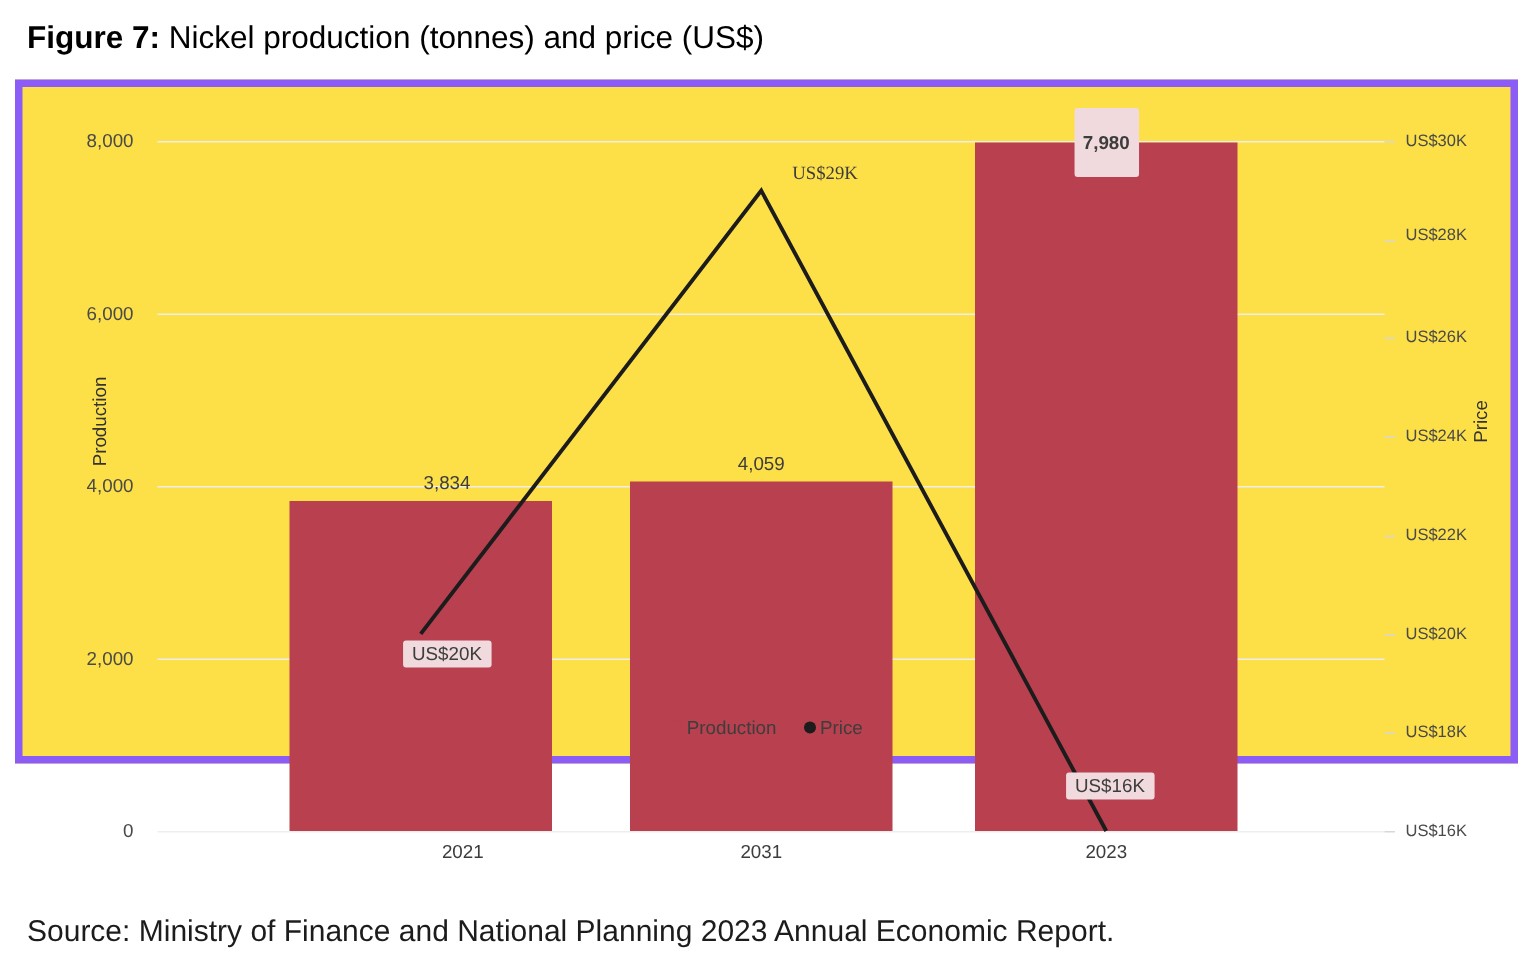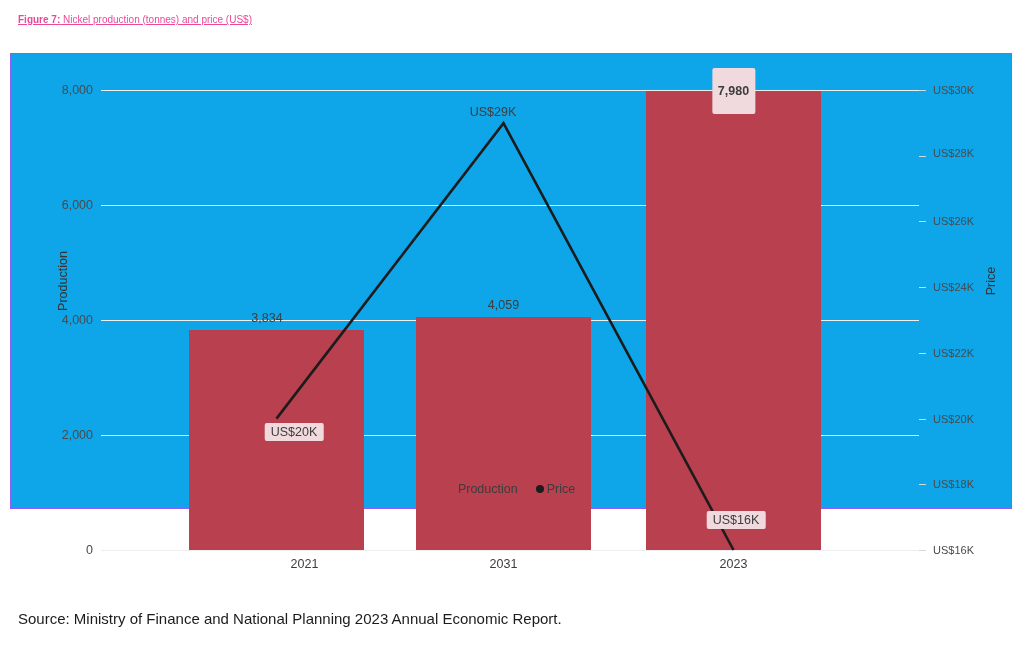--- a/index.html
+++ b/index.html
@@ -13,38 +13,37 @@
     font-family: "Liberation Sans", sans-serif;
     color: #1a1a1a;
     overflow: hidden;
   }
 
   
   #figure-caption {
     position: absolute;
     left: 18px;
     top: 14px;
-    font-size: 10px;
-    color: #ec4899;
-    white-space: nowrap;
-    text-decoration: underline;
+    font-size: 21px;
+    color: #000000;
+    white-space: nowrap;
   }
   #figure-caption .cap-label {
     font-weight: bold;
   }
 
   
   #chart-card {
     position: absolute;
     left: 10px;
     top: 53px;
     width: 1002px;
     height: 456px;
-    background: #0ea5e9;
-    border: 1px solid #8b5cf6;
+    background: #fde047;
+    border: 5px solid #8b5cf6;
     box-sizing: border-box;
   }
 
   
   #plot-area {
     position: absolute;
     left: 0;
     top: 0;
     width: 100%;
     height: 100%;
@@ -180,21 +179,21 @@
     height: 8px;
     border-radius: 50%;
     display: inline-block;
   }
 
   
   #source-note {
     position: absolute;
     left: 18px;
     top: 610px;
-    font-size: 15px;
+    font-size: 20px;
     color: #1c1c1c;
     white-space: nowrap;
     text-align: right;
   }
 </style>
 </head>
 <body>
 
 <div id="figure-caption">
   <span class="cap-label">Figure 7:</span><span> Nickel production (tonnes) and price (US$)</span>
@@ -234,30 +233,30 @@
     <div class="y-right-label" style="top:364.6px">US$20K</div>
     <div class="y-right-label" style="top:430.3px">US$18K</div>
     <div class="y-right-label" style="top:496px">US$16K</div>
 
     <div id="axis-title-right">Price</div>
 
     <div class="bar" style="left:178px; width:175px; top:275.5px; height:220.5px;"></div>
     <div class="bar" style="left:405px; width:175px; top:262.6px; height:233.4px;"></div>
     <div class="bar" style="left:635px; width:175px; top:37.2px; height:458.8px;"></div>
 
-    <div class="bar-value-label" style="left:256px; top:271px;">3,834</div>
+    <div class="bar-value-label" style="left:283px; top:271px;">3,834</div>
     <div class="bar-value-label" style="left:492.5px; top:258px;">4,059</div>
     <div class="bar-value-label badge" style="left:722.5px; top:60px;">7,980</div>
 
     <svg id="line-svg" viewBox="0 0 1002 542">
       <polyline points="265.5,364.6 492.5,69.1 722.5,496" fill="none" stroke="#1c1c1c" stroke-width="2.6" stroke-linejoin="miter" stroke-linecap="butt"></polyline>
     </svg>
 
     <div class="price-label badge" style="left:283px; top:378px;">US$20K</div>
-    <div class="price-label plain" style="left:482px; top:58px;">US$29K</div>
+    <div class="price-label plain" style="left:535px; top:58px;font-family:Liberation Serif, serif;">US$29K</div>
     <div class="price-label badge" style="left:725px; top:466px;">US$16K</div>
 
     <div class="x-tick-label" style="left:265.5px; top:503px;margin-left:28px;">2021</div>
     <div class="x-tick-label" style="left:492.5px; top:503px;">2031</div>
     <div class="x-tick-label" style="left:722.5px; top:503px;">2023</div>
 
     <div id="legend">
       <span class="legend-item">
         <span class="legend-dot" style="background:#b8404f"></span>
         <span>Production</span>

